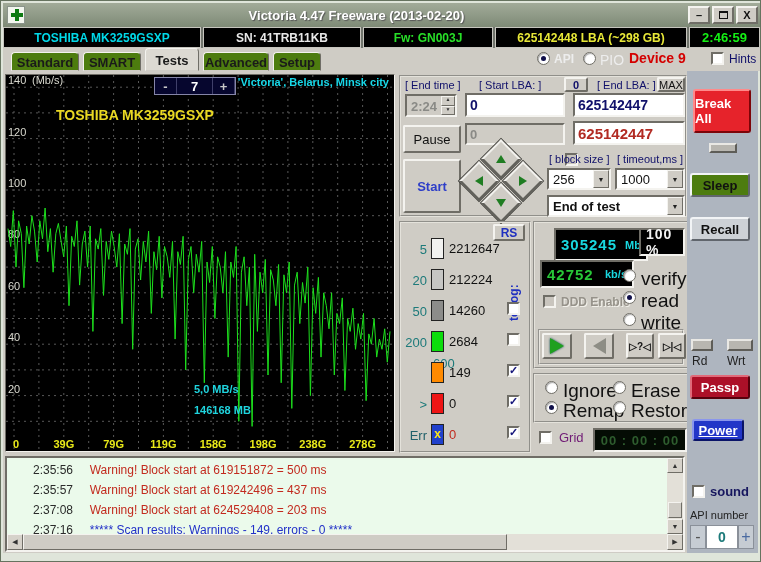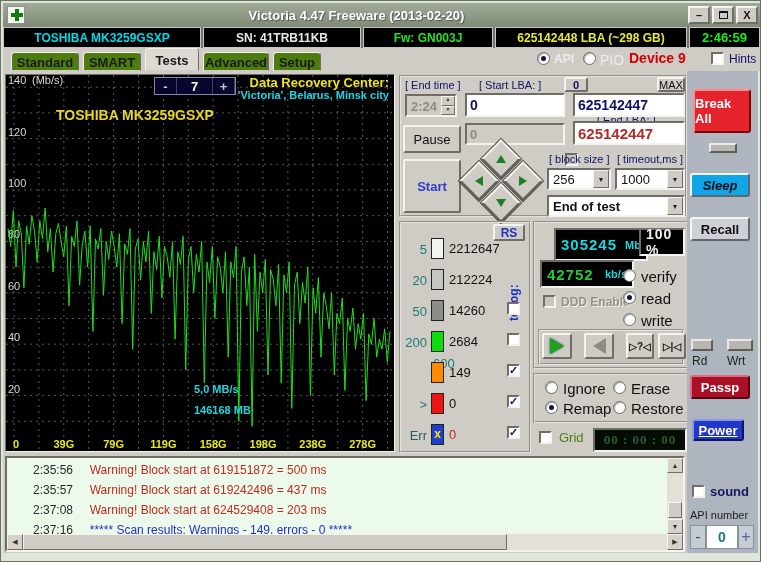--- a/index.html
+++ b/index.html
@@ -64,22 +64,22 @@
   .tri.right{border-top:5px solid transparent;border-bottom:5px solid transparent;border-left:8px solid #1f7d22;}
   
   .cntlab{position:absolute;width:26px;text-align:right;color:#1d7a7a;font-size:13px;}
   .cntbox{position:absolute;width:13px;height:21px;border:1px solid #222;}
   .cntval{position:absolute;color:#111;font-size:13px;}
   .tolog{position:absolute;writing-mode:vertical-rl;transform:rotate(180deg);color:#2030c0;font-weight:bold;font-size:12px;}
   
   .lcd{position:absolute;background:#000;border:2px solid;border-color:#6f6d66 #f4f3ef #f4f3ef #6f6d66;display:flex;align-items:center;padding:0 5px;justify-content:space-between;}
   .lcd .num{font-size:15px;font-weight:bold;letter-spacing:1px;}
   .lcd .unit{font-size:11px;font-weight:bold;}
-  .rlab{position:absolute;font-size:15px;color:#111;}
-  .timer{background:#040c04;color:#2e5c2e;font-family:Liberation Serif, serif;font-weight:bold;font-size:13px;letter-spacing:1px;display:flex;align-items:center;justify-content:center;}
+  .rlab{position:absolute;font-size:19px;color:#111;}
+  .timer{background:#040c04;color:#2e5c2e;font-family:Liberation Sans, sans-serif;font-weight:bold;font-size:13px;letter-spacing:1px;display:flex;align-items:center;justify-content:center;}
   
   .sidebar{left:686px;top:70px;width:71px;height:482px;background:#aeb5bf;}
   .sbtn{position:absolute;display:flex;align-items:center;justify-content:center;font-size:13px;font-weight:bold;border-radius:3px;border:2px solid;}
   .led{position:absolute;background:#b8b6b0;border:2px solid;border-color:#e9e8e4 #5e5d58 #5e5d58 #e9e8e4;}
   
   .logpanel{left:4px;top:455px;width:680px;height:96px;background:#ebfaeb;border:2px solid;border-color:#6f6d66 #f4f3ef #f4f3ef #6f6d66;}
   .logline{position:absolute;font-size:12px;white-space:nowrap;}
   .logline .t{color:#2a2a2a;}
   .logline.warn .m{color:#c22a1e;}
   .logline.info .m{color:#2230c8;}
@@ -176,39 +176,38 @@
         <text class="xlab" x="107.6" y="373">79G</text>
         <text class="xlab" x="157.4" y="373">119G</text>
         <text class="xlab" x="207.2" y="373">158G</text>
         <text class="xlab" x="257.0" y="373">198G</text>
         <text class="xlab" x="306.8" y="373">238G</text>
         <text class="xlab" x="356.6" y="373">278G</text>
         <polyline class="speedline" style="stroke:#1de01d" points="2.0,153.6 4.7,171.5 7.3,135.6 10.0,192.1 12.6,145.8 15.3,158.7 17.9,212.7 20.6,151.0 23.2,169.0 25.9,140.7 28.5,156.1 31.2,187.0 33.8,145.8 36.5,163.8 39.1,133.0 41.8,176.7 44.4,153.6 47.1,197.2 49.8,158.7 52.4,148.4 55.1,166.4 57.7,181.8 60.4,151.0 63.0,230.7 65.7,161.3 68.3,171.5 71.0,145.8 73.6,210.1 76.3,169.0 78.9,156.1 81.6,192.1 84.2,151.0 86.9,256.4 89.5,163.8 92.2,174.1 94.8,153.6 97.5,220.4 100.2,166.4 102.8,184.4 105.5,156.1 108.1,171.5 110.8,192.1 113.4,158.7 116.1,248.6 118.7,169.0 121.4,179.3 124.0,153.6 126.7,274.3 129.3,174.1 132.0,163.8 134.6,205.0 137.3,166.4 139.9,187.0 142.6,156.1 145.3,238.4 147.9,176.7 150.6,194.7 153.2,161.3 155.9,222.9 158.5,171.5 161.2,181.8 163.8,202.4 166.5,166.4 169.1,264.1 171.8,176.7 174.4,189.5 177.1,161.3 179.7,294.9 182.4,184.4 185.0,171.5 187.7,217.8 190.3,179.3 193.0,197.2 195.7,166.4 198.3,307.8 201.0,187.0 203.6,207.5 206.3,171.5 208.9,243.5 211.6,181.8 214.2,192.1 216.9,217.8 219.5,176.7 222.2,282.1 224.8,187.0 227.5,202.4 230.1,171.5 232.8,346.3 235.4,197.2 238.1,181.8 240.8,230.7 243.4,192.1 246.1,351.4 248.7,179.3 251.4,256.4 254.0,197.2 256.7,217.8 259.3,184.4 262.0,300.0 264.6,194.7 267.3,205.0 269.9,230.7 272.6,189.5 275.2,307.8 277.9,199.8 280.5,217.8 283.2,187.0 285.8,333.4 288.5,210.1 291.2,197.2 293.8,248.6 296.5,207.5 299.1,228.1 301.8,192.1 304.4,320.6 307.1,212.7 309.7,238.4 312.4,202.4 315.0,282.1 317.7,217.8 320.3,230.7 323.0,253.8 325.6,217.8 328.3,300.0 330.9,238.4 333.6,248.6 336.3,222.9 338.9,315.5 341.6,243.5 344.2,256.4 346.9,233.2 349.5,274.3 352.2,248.6 354.8,264.1 357.5,238.4 360.1,325.7 362.8,258.9 365.4,269.2 368.1,243.5 370.7,282.1 373.4,264.1 376.0,274.3 378.7,253.8 381.3,287.2 384.0,256.4"></polyline>
       </svg>
     <div class="abs chart-title">TOSHIBA MK3259GSXP</div>
     <div class="abs brand">
-      <div class="l1">Data Recovery Center:</div>
       <div class="l2">'Victoria', Belarus, Minsk city</div>
     </div>
     <div class="abs zoomctl">
       <div class="zb">-</div>
       <div class="zv">7</div>
       <div class="zb">+</div>
     </div>
     <div class="abs annot">
       <div>5,0 MB/s</div>
       <div>146168 MB</div>
     </div>
   </div>
 
   <div class="abs grp" style="left:398px;top:74px;width:288px;height:142px;">
     <div class="navylab" style="left:4px;top:2px;">[ End time ]</div>
     <div class="navylab" style="left:78px;top:2px;">[ Start LBA: ]</div>
     <div class="btn" style="left:163px;top:0px;width:24px;height:15px;font-size:11px;color:#10106a;font-weight:bold;">0</div>
-    <div class="navylab" style="left:196px;top:2px;margin-top:35px;">[ End LBA: ]</div>
+    <div class="navylab" style="left:196px;top:2px;">[ End LBA: ]</div>
     <div class="btn" style="left:256px;top:0px;width:28px;height:15px;font-size:11px;">MAX</div>
 
     <div class="inputbox" style="left:4px;top:17px;width:52px;height:23px;background:#cfccc5;color:#8a8a86;display:flex;padding:0;">
       <span style="flex:1;text-align:center;padding-top:3px;font-size:13px;">2:24</span>
       <span class="spin">
         <div>▲</div>
         <div>▼</div>
       </span>
     </div>
     <div class="inputbox" style="left:64px;top:16px;width:100px;height:24px;">0</div>
@@ -333,27 +332,27 @@
     <div class="rlab" style="left:28px;top:5px;">Ignore</div>
     <div class="radio" style="left:78px;top:6px;"></div>
     <div class="rlab" style="left:96px;top:5px;">Erase</div>
     <div class="radio sel" style="left:10px;top:26px;"></div>
     <div class="rlab" style="left:28px;top:25px;">Remap</div>
     <div class="radio" style="left:78px;top:26px;"></div>
     <div class="rlab" style="left:96px;top:25px;">Restore</div>
   </div>
 
   <div class="cb" style="left:538px;top:430px;"></div>
-  <div class="abs" style="left:558px;top:429px;font-size:13px;color:#4d7c0f;">Grid</div>
+  <div class="abs" style="left:558px;top:429px;font-size:13px;color:#701a75;">Grid</div>
   <div class="abs timer sunken" style="left:592px;top:427px;width:94px;height:24px;">00 : 00 : 00</div>
 
   <div class="abs sidebar">
     <div class="sbtn" style="left:6px;top:18px;width:58px;height:44px;background:#e6232b;color:#fff;border-color:#ff8a8a #7c0408 #7c0408 #ff8a8a;">Break All</div>
     <div class="led" style="left:22px;top:72px;width:28px;height:10px;"></div>
-    <div class="sbtn" style="left:3px;top:102px;width:60px;height:24px;background:#0ea5e9;color:#111;border-color:#f2f4f6 #60656c #60656c #f2f4f6;font-style:italic;">Sleep</div>
+    <div class="sbtn" style="left:3px;top:102px;width:60px;height:24px;background:#4d7c0f;color:#111;border-color:#f2f4f6 #60656c #60656c #f2f4f6;">Sleep</div>
     <div class="sbtn" style="left:3px;top:146px;width:60px;height:24px;background:#cdd1d6;color:#111;border-color:#f2f4f6 #60656c #60656c #f2f4f6;">Recall</div>
     <div class="led" style="left:4px;top:268px;width:22px;height:12px;"></div>
     <div class="led" style="left:40px;top:268px;width:26px;height:12px;"></div>
     <div class="abs" style="left:5px;top:283px;font-size:12px;color:#222;">Rd</div>
     <div class="abs" style="left:40px;top:283px;font-size:12px;color:#222;">Wrt</div>
     <div class="sbtn" style="left:3px;top:304px;width:60px;height:24px;background:#ac1028;color:#fff;border-color:#e06a7a #57000c #57000c #e06a7a;">Passp</div>
     <div class="sbtn" style="left:5px;top:348px;width:52px;height:22px;background:#2236c8;color:#fff;border-color:#8a96ec #0a1468 #0a1468 #8a96ec;text-decoration:underline;text-decoration-thickness:1px;">Power</div>
     <div class="cb" style="left:5px;top:414px;"></div>
     <div class="abs" style="left:23px;top:413px;font-size:13px;font-weight:bold;color:#16165e;">sound</div>
     <div class="abs" style="left:3px;top:438px;font-size:11px;color:#222;">API number</div>

